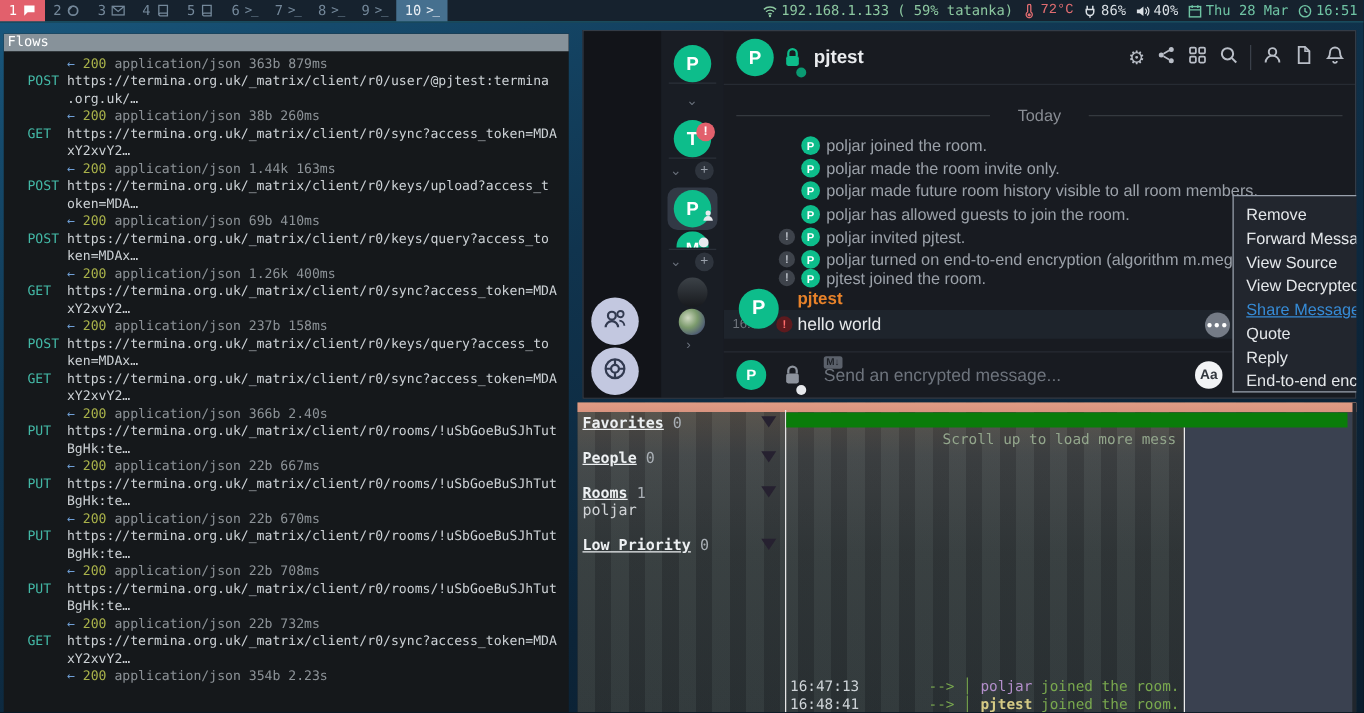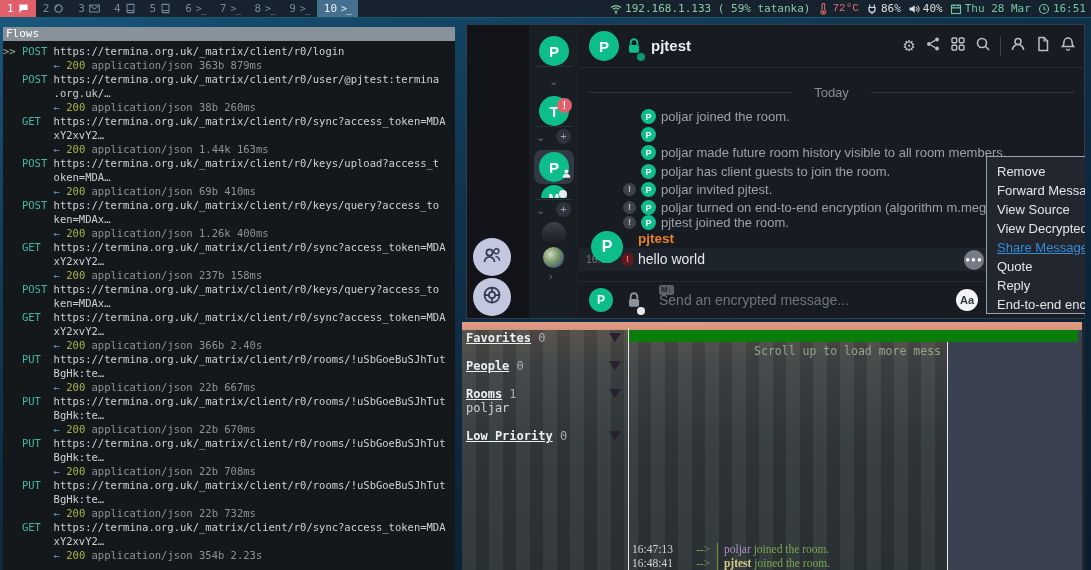--- a/index.html
+++ b/index.html
@@ -112,21 +112,21 @@
     border-left:6px solid transparent;border-right:6px solid transparent;border-top:9px solid #262130;}
   .wc-item{color:#d0d3d6;}
   .wc-sepv{position:absolute;left:166px;top:6px;bottom:0;width:1px;background:#e6e6e6;}
   .wc-nicklist{position:absolute;left:486px;top:8px;width:134px;bottom:0;background:#3a4150;}
   .wc-edge{position:absolute;left:620px;top:0;width:3px;bottom:0;background:#20262d;}
   .wc-green{position:absolute;left:167px;top:8px;width:449px;height:12px;background:#0a7c0a;z-index:2;}
   .wc-notice{position:absolute;left:167px;top:22px;width:312px;text-align:right;
     font-size:11.5px;color:#93a68c;white-space:pre;}
   .wc-nicksep{position:absolute;left:485px;top:20px;bottom:0;width:1px;background:#ececec;z-index:3;}
   .wc-log{position:absolute;left:170px;bottom:0;font:11.5px/14px "DejaVu Sans Mono",monospace;}
-  .lg-line{white-space:pre;height:14px;font-family:Liberation Serif, serif;}
+  .lg-line{white-space:pre;height:14px;}
   .lg-time{color:#cfd4d8;}
   .lg-green{color:#79a84e;}
   .lg-nick{color:#b38fcb;}
   .lg-boldnick{color:#d6cb85;font-weight:bold;}
   .lg-orange{color:#c79f52;}
   .lg-plain{color:#dcdfe1;}
   .lg-sep{color:#79a84e;}
 </style>
 </head>
 <body>
@@ -254,21 +254,20 @@
           </span>
           <span>16:51</span>
         </div>
       </div>
   </div>
 
   <div id="mitmproxy">
     <div class="mp-title">Flows</div>
     <div id="flow-list">
         <div>
-          <div class="mp-line"><span class="mp-marker">&gt;&gt; </span><span class="mp-method">POST </span><span class="mp-url">https://termina.org.uk/_matrix/client/r0/login</span></div>
           <div class="mp-line"><span class="mp-info">        </span><span class="mp-arrow">← </span><span class="mp-code">200</span><span class="mp-info"> application/json 363b 879ms</span></div>
         </div>
         <div>
           <div class="mp-line"><span class="mp-marker">   </span><span class="mp-method">POST </span><span class="mp-url">https://termina.org.uk/_matrix/client/r0/user/@pjtest:termina</span></div>
           <div class="mp-line"><span class="mp-url">        .org.uk/…</span></div>
           <div class="mp-line"><span class="mp-info">        </span><span class="mp-arrow">← </span><span class="mp-code">200</span><span class="mp-info"> application/json 38b 260ms</span></div>
         </div>
         <div>
           <div class="mp-line"><span class="mp-marker">   </span><span class="mp-method">GET  </span><span class="mp-url">https://termina.org.uk/_matrix/client/r0/sync?access_token=MDA</span></div>
           <div class="mp-line"><span class="mp-url">        xY2xvY2…</span></div>
@@ -423,28 +422,29 @@
             <span>Today</span>
             <div class="tl"></div>
         </div>
         <div id="sys-rows">
             <div class="sysrow" style="top: 42px;">
               <span class="av sys-av">P</span>
               <span class="sys-text">poljar joined the room.</span>
             </div>
             <div class="sysrow" style="top: 60px;">
               <span class="av sys-av">P</span>
+              <span class="sys-text">poljar made the room invite only.</span>
             </div>
             <div class="sysrow" style="top: 78px;">
               <span class="av sys-av">P</span>
               <span class="sys-text">poljar made future room history visible to all room members.</span>
             </div>
             <div class="sysrow" style="top: 97px;">
               <span class="av sys-av">P</span>
-              <span class="sys-text">poljar has client guests to join the room.</span>
+              <span class="sys-text">poljar has allowed guests to join the room.</span>
             </div>
             <div class="sysrow" style="top: 115px;">
               <span class="warn-ic">!</span>
               <span class="av sys-av">P</span>
               <span class="sys-text">poljar invited pjtest.</span>
             </div>
             <div class="sysrow" style="top: 133px;">
               <span class="warn-ic">!</span>
               <span class="av sys-av">P</span>
               <span class="sys-text">poljar turned on end-to-end encryption (algorithm m.megolm.v1.aes-sha2).</span>

